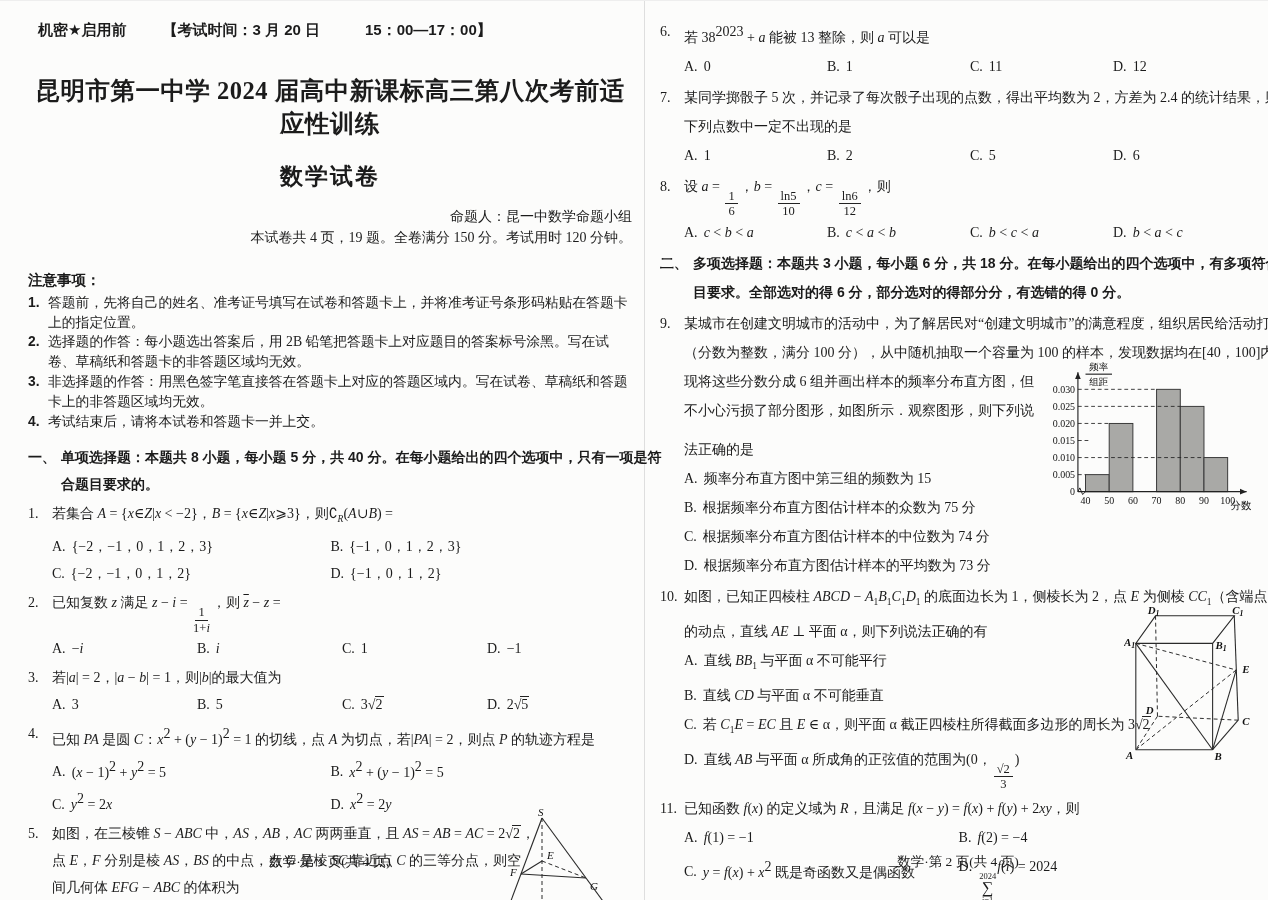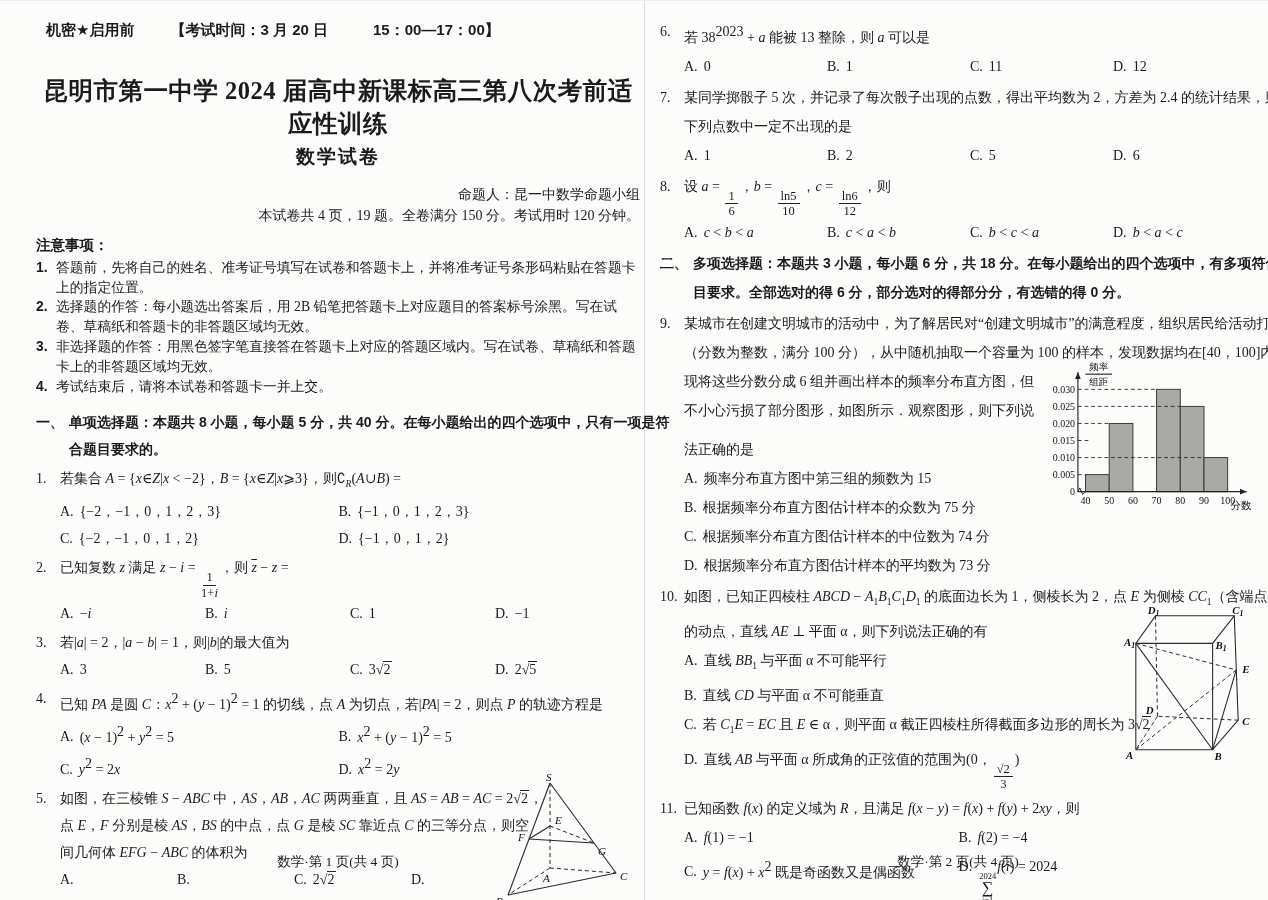--- a/index.html
+++ b/index.html
@@ -4,33 +4,33 @@
 <style>
   html,body{margin:0;padding:0;}
   body{
     width:1268px;height:900px;position:relative;
     background:#fcfcfb;color:#1b1b1b;
     font-family:"Liberation Serif","DejaVu Serif",serif;
     overflow:hidden;border-top:1px solid #eee;
   }
   .divider{position:absolute;left:644px;top:0;width:1px;height:900px;background:#dedede;}
   .page{position:absolute;top:0;height:900px;}
-  .page-left{left:36px;width:604px;}
+  .page-left{left:28px;width:604px;}
   .page-right{left:660px;width:596px;}
 
   
   .sec-head{display:flex;gap:36px;margin-top:20px;padding-left:10px;
     font-family:"Liberation Sans","DejaVu Sans",sans-serif;font-weight:700;font-size:15px;}
   .title1{margin-top:34px;text-align:center;font-size:24.5px;font-weight:700;letter-spacing:.5px;}
-  .title2{margin-top:4px;text-align:center;font-size:19px;font-weight:700;letter-spacing:2px;}
+  .title2{margin-top:21px;text-align:center;font-size:23px;font-weight:700;letter-spacing:2px;}
   .info{margin-top:14px;font-size:14px;line-height:21px;text-align:right;}
   .info .ind{padding-left:12px;}
 
   
-  .notes{margin-top:10px;font-size:13.8px;line-height:19.8px;}
+  .notes{margin-top:23px;font-size:13.8px;line-height:19.8px;}
   .notes-title{font-family:"Liberation Sans","DejaVu Sans",sans-serif;font-weight:700;font-size:14.5px;margin-bottom:2px;}
   .note{position:relative;padding-left:20px;width:586px;}
   .note .nnum{position:absolute;left:0;top:0;font-family:"Liberation Sans","DejaVu Sans",sans-serif;font-weight:700;}
 
   
   .qmount{margin-top:13px;font-size:14px;}
   .page-right .qmount{margin-top:16px;}
   .qitem{position:relative;padding-left:24px;margin:0 0 2px 0;}
   .qitem.section{padding-left:33px;font-family:"Liberation Sans","DejaVu Sans",sans-serif;font-weight:700;}
   .qnum{position:absolute;left:0;top:0;}

